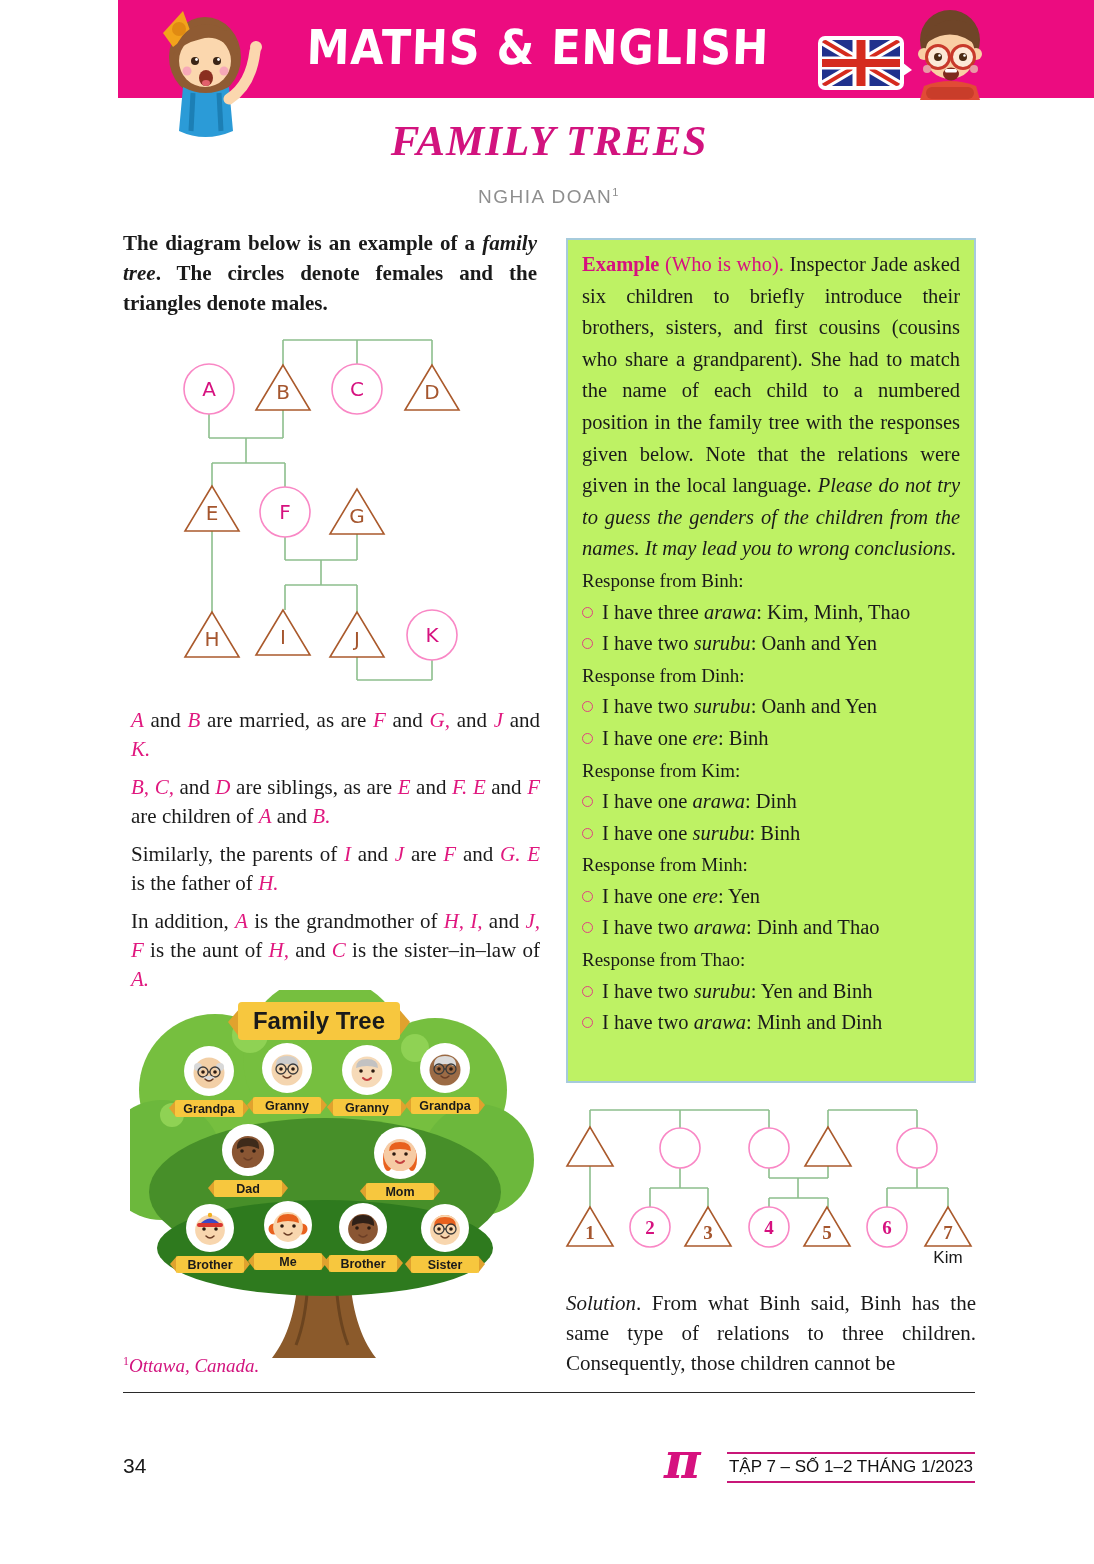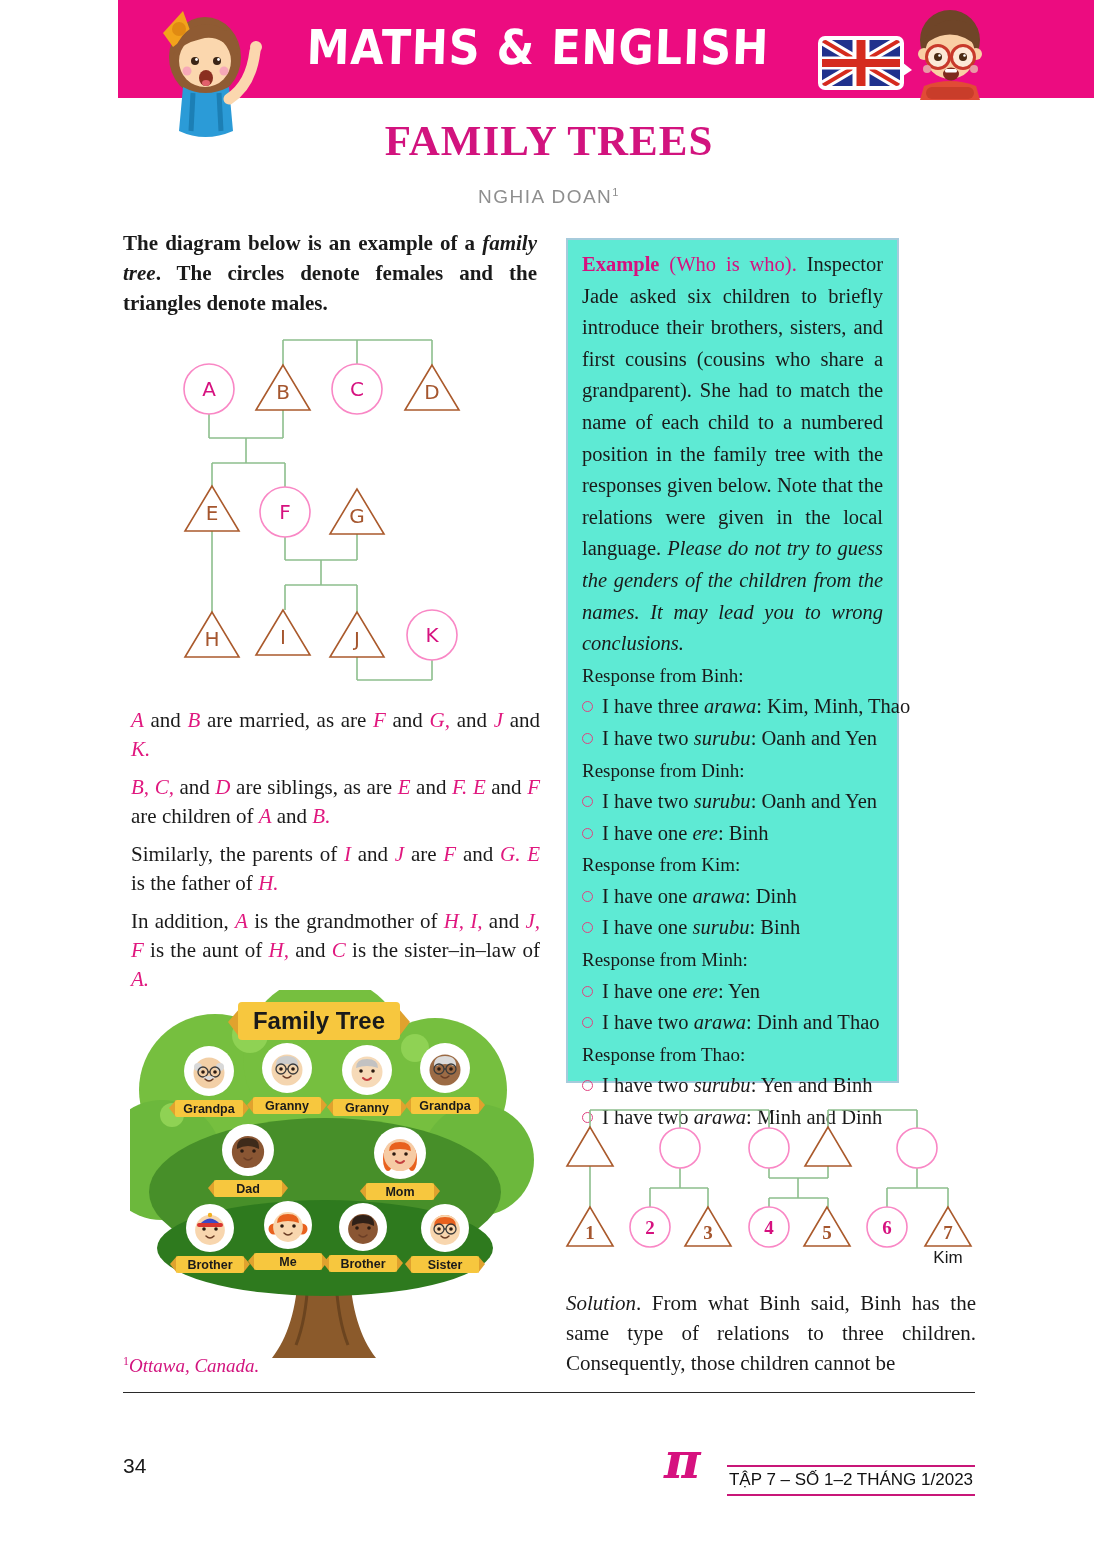--- a/index.html
+++ b/index.html
@@ -6,53 +6,53 @@
   #page{position:relative;width:1094px;height:1564px;background:#fff;overflow:hidden;
         font-family:"Liberation Serif",serif;color:#1a1a1a;}
   .abs{position:absolute;}
   
   #banner{left:118px;top:0;width:976px;height:98px;background:#EC0C80;}
   #banner-title{left:258px;top:22px;width:560px;text-align:center;color:#fff;
     font-family:"DejaVu Sans",sans-serif;font-weight:bold;font-size:43px;letter-spacing:1px;
     transform:scaleY(1.12) skewX(-2deg);}
   
   #page-title{left:123px;top:116px;width:852px;text-align:center;color:#D2137E;
-    font-weight:bold;font-size:43px;letter-spacing:1px;}
+    font-weight:bold;font-size:43px;letter-spacing:1px;font-style:italic;}
   #author-line{left:123px;top:186px;width:852px;text-align:center;color:#8E8E8E;
     font-family:"Liberation Sans",sans-serif;font-size:19px;letter-spacing:1.5px;}
   #author-line sup{font-size:11px;}
   
   .bodytext{font-size:21px;line-height:30px;text-align:justify;}
   #intro{left:123px;top:228px;width:414px;font-weight:bold;}
   #relation-paragraphs{left:123px;top:706px;width:417px;}
   .body-par{margin:0 0 9px 8px;font-size:21px;line-height:29px;text-align:justify;}
   .seg-i{font-style:italic;}
   .seg-v{color:#E0187F;font-style:italic;}
   .seg-b{color:#D6117F;font-weight:bold;}
   .seg-pk{color:#D6117F;}
   
-  #example-box{left:566px;top:238px;width:333px;height:845px;box-sizing:border-box;
-    background:#5eead4;border:2px solid #A6CBDC;padding:9px 14px 8px 14px;}
+  #example-box{left:566px;top:238px;width:410px;height:845px;box-sizing:border-box;
+    background:#bef264;border:2px solid #A6CBDC;padding:9px 14px 8px 14px;}
   #example-lead{font-size:20.5px;line-height:31.6px;text-align:justify;}
   .resp-head{font-size:19px;line-height:31.6px;}
   .resp-item{font-size:20.5px;line-height:31.6px;white-space:nowrap;}
   .bullet{display:inline-block;width:9px;height:9px;border:1.6px solid #E0427F;
     border-radius:50%;margin-right:9px;position:relative;top:-1px;}
   
   #solution{left:566px;top:1288px;width:410px;}
   
   #footnote-rule{left:123px;top:1392px;width:852px;border-top:1.6px solid #2a2a2a;height:0;}
   #footnote{left:123px;top:1354px;color:#D2137E;font-style:italic;font-size:19px;}
   #footnote sup{font-size:12px;font-style:normal;}
   #page-number{left:123px;top:1454px;font-family:"Liberation Sans",sans-serif;font-size:21px;color:#1a1a1a;}
   #pi-logo{left:664px;top:1436px;font-family:"DejaVu Serif",serif;font-style:italic;font-weight:bold;
     font-size:50px;color:#D6127F;line-height:1;}
   #journal-issue{left:727px;top:1452px;width:248px;text-align:center;
     font-family:"Liberation Sans",sans-serif;font-size:17px;color:#111;
-    border-top:2px solid #C81778;border-bottom:2px solid #C81778;padding:3px 0 4px 0;margin-top:13px;}
+    border-top:2px solid #C81778;border-bottom:2px solid #C81778;padding:3px 0 4px 0;}
   svg{display:block;}
 </style>
 </head>
 <body>
 
 <div id="page">
 
   <div class="abs" id="banner"></div>
   <div class="abs" id="banner-title">MATHS &amp; ENGLISH</div>
 

